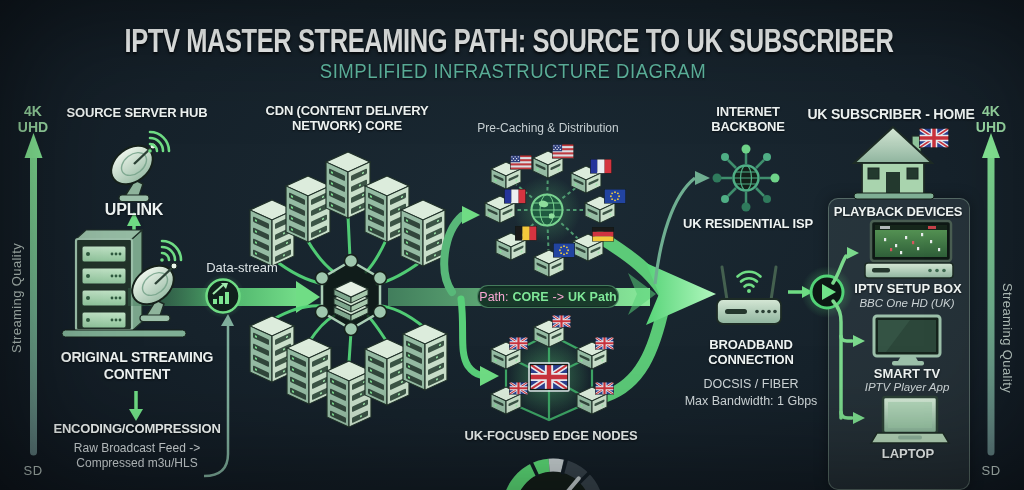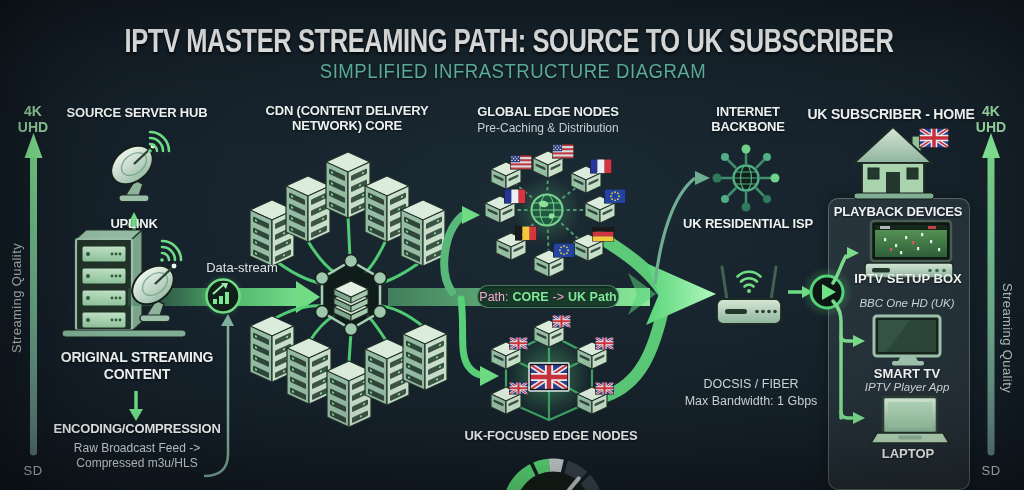--- a/index.html
+++ b/index.html
@@ -574,50 +574,50 @@
   <div class="t grn ctr" style="left:33px;top:119px;font-size:14px;">UHD</div>
   <div class="t axis vL" style="left:17px;top:298px;">Streaming Quality</div>
   <div class="t axis ctr" style="left:33px;top:464px;">SD</div>
 
   <div class="t grn ctr" style="left:991px;top:103px;font-size:14px;">4K</div>
   <div class="t grn ctr" style="left:991px;top:119px;font-size:14px;">UHD</div>
   <div class="t axis vR" style="left:1007px;top:338px;">Streaming Quality</div>
   <div class="t axis ctr" style="left:991px;top:464px;">SD</div>
 
   <div class="t hdr ctr" style="left:137px;top:106px;">SOURCE SERVER HUB</div>
-  <div class="t hdr ctr" style="left:134px;top:201px;font-size:13px;margin-top:16px;">UPLINK</div>
+  <div class="t hdr ctr" style="left:134px;top:201px;font-size:16px;">UPLINK</div>
   <div class="t mut ctr" style="left:242px;top:261px;font-size:13px;color:#dbe2e4;">Data-stream</div>
   <div class="t hdr ctr" style="left:137px;top:422px;">ENCODING/COMPRESSION</div>
   <div class="t hdr ctr wrap" style="left:137px;top:349px;width:168px;font-size:14px;line-height:1.2;">ORIGINAL STREAMING CONTENT</div>
   <div class="t mut ctr wrap" style="left:137px;top:441px;width:158px;line-height:1.25;">Raw Broadcast Feed -&gt; Compressed m3u/HLS</div>
 
   <div class="t hdr ctr wrap" style="left:347px;top:104px;width:196px;line-height:1.15;">CDN (CONTENT DELIVERY NETWORK) CORE</div>
 
-  <div class="t hdr ctr" style="left:548px;top:105px;">GLOBAL EDGE NODES</div>
   <div class="t sub ctr" style="left:548px;top:122px;">Pre-Caching &amp; Distribution</div>
 
   <div id="path-pill">
     <span class="w">Path:</span>
     <span class="g">CORE</span>
     <span class="w">-&gt;</span>
     <span class="g">UK Path</span>
   </div>
 
   <div class="t hdr ctr" style="left:551px;top:429px;">UK-FOCUSED EDGE NODES</div>
 
   <div class="t hdr ctr wrap" style="left:748px;top:105px;width:104px;line-height:1.15;">INTERNET BACKBONE</div>
   <div class="t hdr ctr" style="left:748px;top:217px;font-size:13px;">UK RESIDENTIAL ISP</div>
 
+  <div class="t hdr ctr wrap" style="left:751px;top:338px;width:132px;line-height:1.15;">BROADBAND CONNECTION</div>
   <div class="t mut ctr" style="left:751px;top:377px;font-size:12.5px;">DOCSIS / FIBER</div>
   <div class="t mut ctr" style="left:751px;top:394px;font-size:12.5px;">Max Bandwidth: 1 Gbps</div>
 
   <div class="t hdr ctr" style="left:891px;top:106px;font-size:14px;">UK SUBSCRIBER - HOME</div>
   <div class="t hdr ctr" style="left:898px;top:205px;font-size:13px;">PLAYBACK DEVICES</div>
 
-  <div class="t devname ctr" style="left:908px;top:272px;">IPTV SETUP BOX</div>
+  <div class="t devname ctr" style="left:908px;top:282px;">IPTV SETUP BOX</div>
   <div class="t devdet ctr" style="left:907px;top:297px;">BBC One HD (UK)</div>
 
   <div class="t devname ctr" style="left:907px;top:367px;">SMART TV</div>
   <div class="t devdet ctr" style="left:907px;top:381px;">IPTV Player App</div>
 
   <div class="t devname ctr" style="left:908px;top:447px;">LAPTOP</div>
 
 </div>
 
 </body></html>

